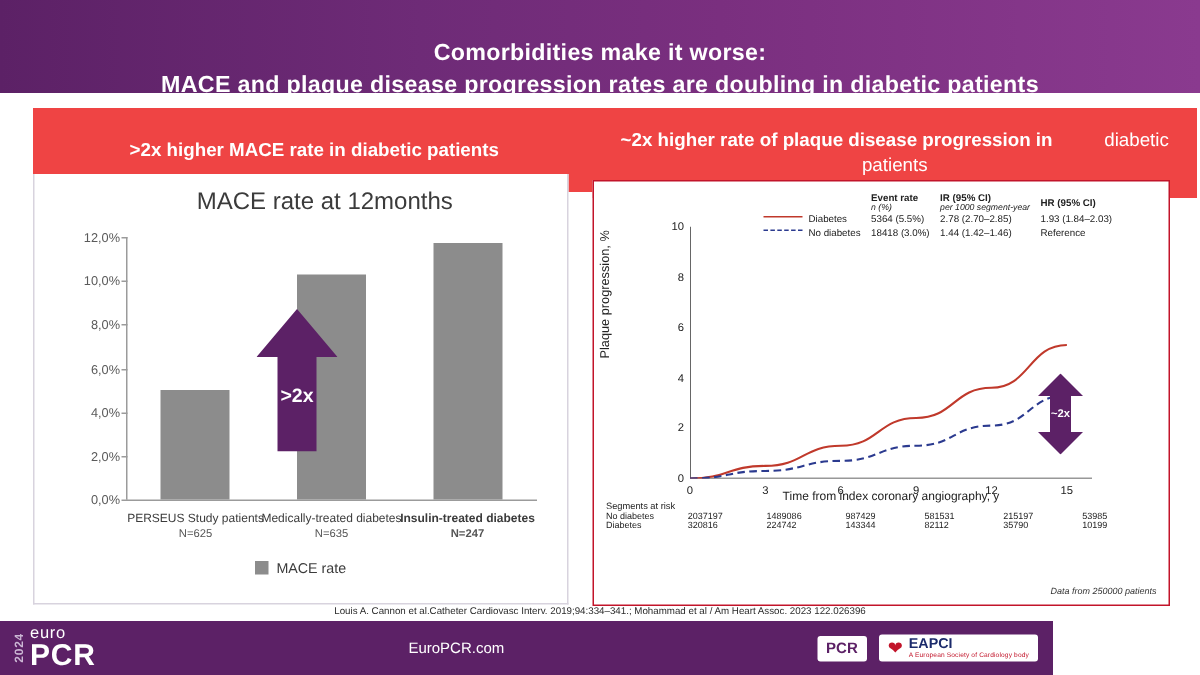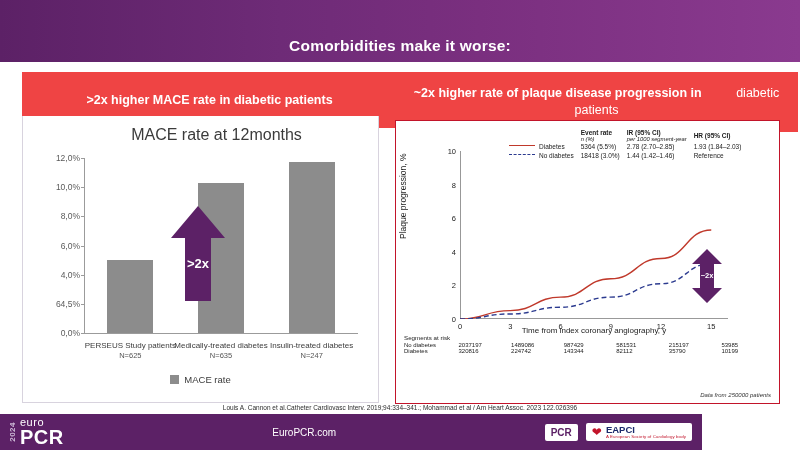--- a/index.html
+++ b/index.html
@@ -111,34 +111,35 @@
   .eapci{background:#fff;border-radius:2px;padding:2px 6px;display:flex;align-items:center;gap:4px;}
   .eapci .hrt{color:#c2142a;font-size:12px;line-height:1;}
   .eapci .tx{color:#1b2a6b;font-weight:bold;font-size:9.5px;line-height:1;}
   .eapci .tx small{display:block;font-weight:normal;font-size:4.4px;color:#c2142a;letter-spacing:.1px;}
 </style>
 </head>
 <body>
 
 <div class="header">
   <div class="l1">Comorbidities make it worse:</div>
+  <div class="l2">MACE and plaque disease progression rates are doubling in diabetic patients</div>
 </div>
 
 <div id="leftTitleBox" class="panel-title">&gt;2x higher MACE rate in diabetic patients</div>
 <div id="leftBody">
 
   <div class="chart-title">MACE rate at 12months</div>
 
   <div class="axis-y"></div>
   <div class="axis-x"></div>
 
   <div class="plot" id="leftPlot">
       <div class="ytick" style="top: 175px;">0,0%</div>
       <div class="ytickline" style="top: 175px;"></div>
-      <div class="ytick" style="top: 145.833px;">64,5%</div>
+      <div class="ytick" style="top: 145.833px;">2,0%</div>
       <div class="ytickline" style="top: 145.833px;"></div>
       <div class="ytick" style="top: 116.667px;">4,0%</div>
       <div class="ytickline" style="top: 116.667px;"></div>
       <div class="ytick" style="top: 87.5px;">6,0%</div>
       <div class="ytickline" style="top: 87.5px;"></div>
       <div class="ytick" style="top: 58.3333px;">8,0%</div>
       <div class="ytickline" style="top: 58.3333px;"></div>
       <div class="ytick" style="top: 29.1667px;">10,0%</div>
       <div class="ytickline" style="top: 29.1667px;"></div>
       <div class="ytick" style="top: 0px;">12,0%</div>
@@ -147,21 +148,21 @@
       <div class="xlabel" style="left: -10.6667px; width: 112px; top: 183px;">
         <div>PERSEUS Study patients</div>
         <div class="n">N=625</div>
       </div>
       <div class="bar" style="left: 113px; width: 46px; height: 150.208px; background: rgb(140, 140, 140);"></div>
       <div class="xlabel" style="left: 80px; width: 112px; top: 183px;">
         <div>Medically-treated diabetes</div>
         <div class="n">N=635</div>
       </div>
       <div class="bar" style="left: 203.667px; width: 46px; height: 170.625px; background: rgb(140, 140, 140);"></div>
-      <div class="xlabel" style="left: 170.667px; width: 112px; top: 183px;">
+      <div class="xlabel" style="left: 170.667px; width: 112px; top: 183px; font-weight: bold;">
         <div>Insulin-treated diabetes</div>
         <div class="n">N=247</div>
       </div>
     </div>
 
   <div class="arrow-wrap">
     <svg width="54" height="95" viewBox="0 0 54 95">
       <polygon points="27,0 54,32 40,32 40,95 14,95 14,32 0,32" fill="#5c2166"></polygon>
     </svg>
   </div>

